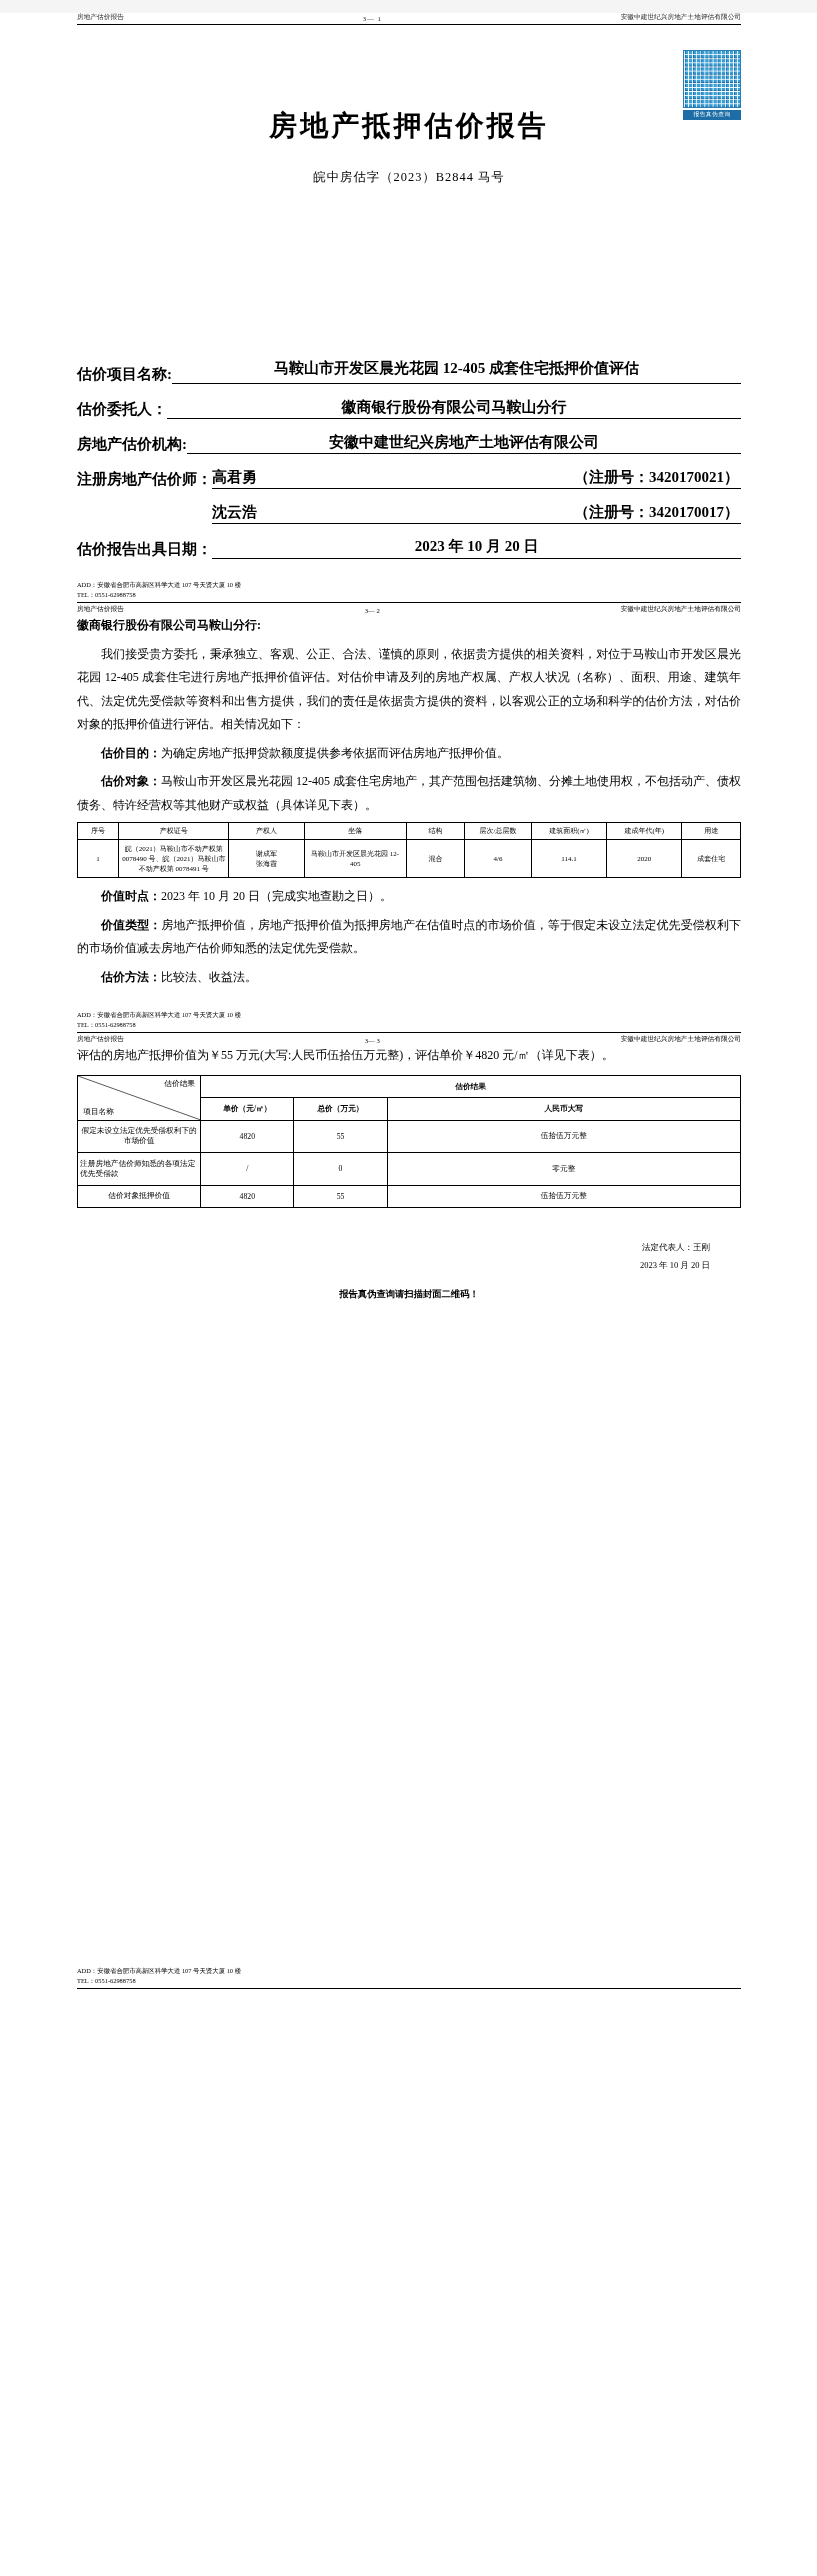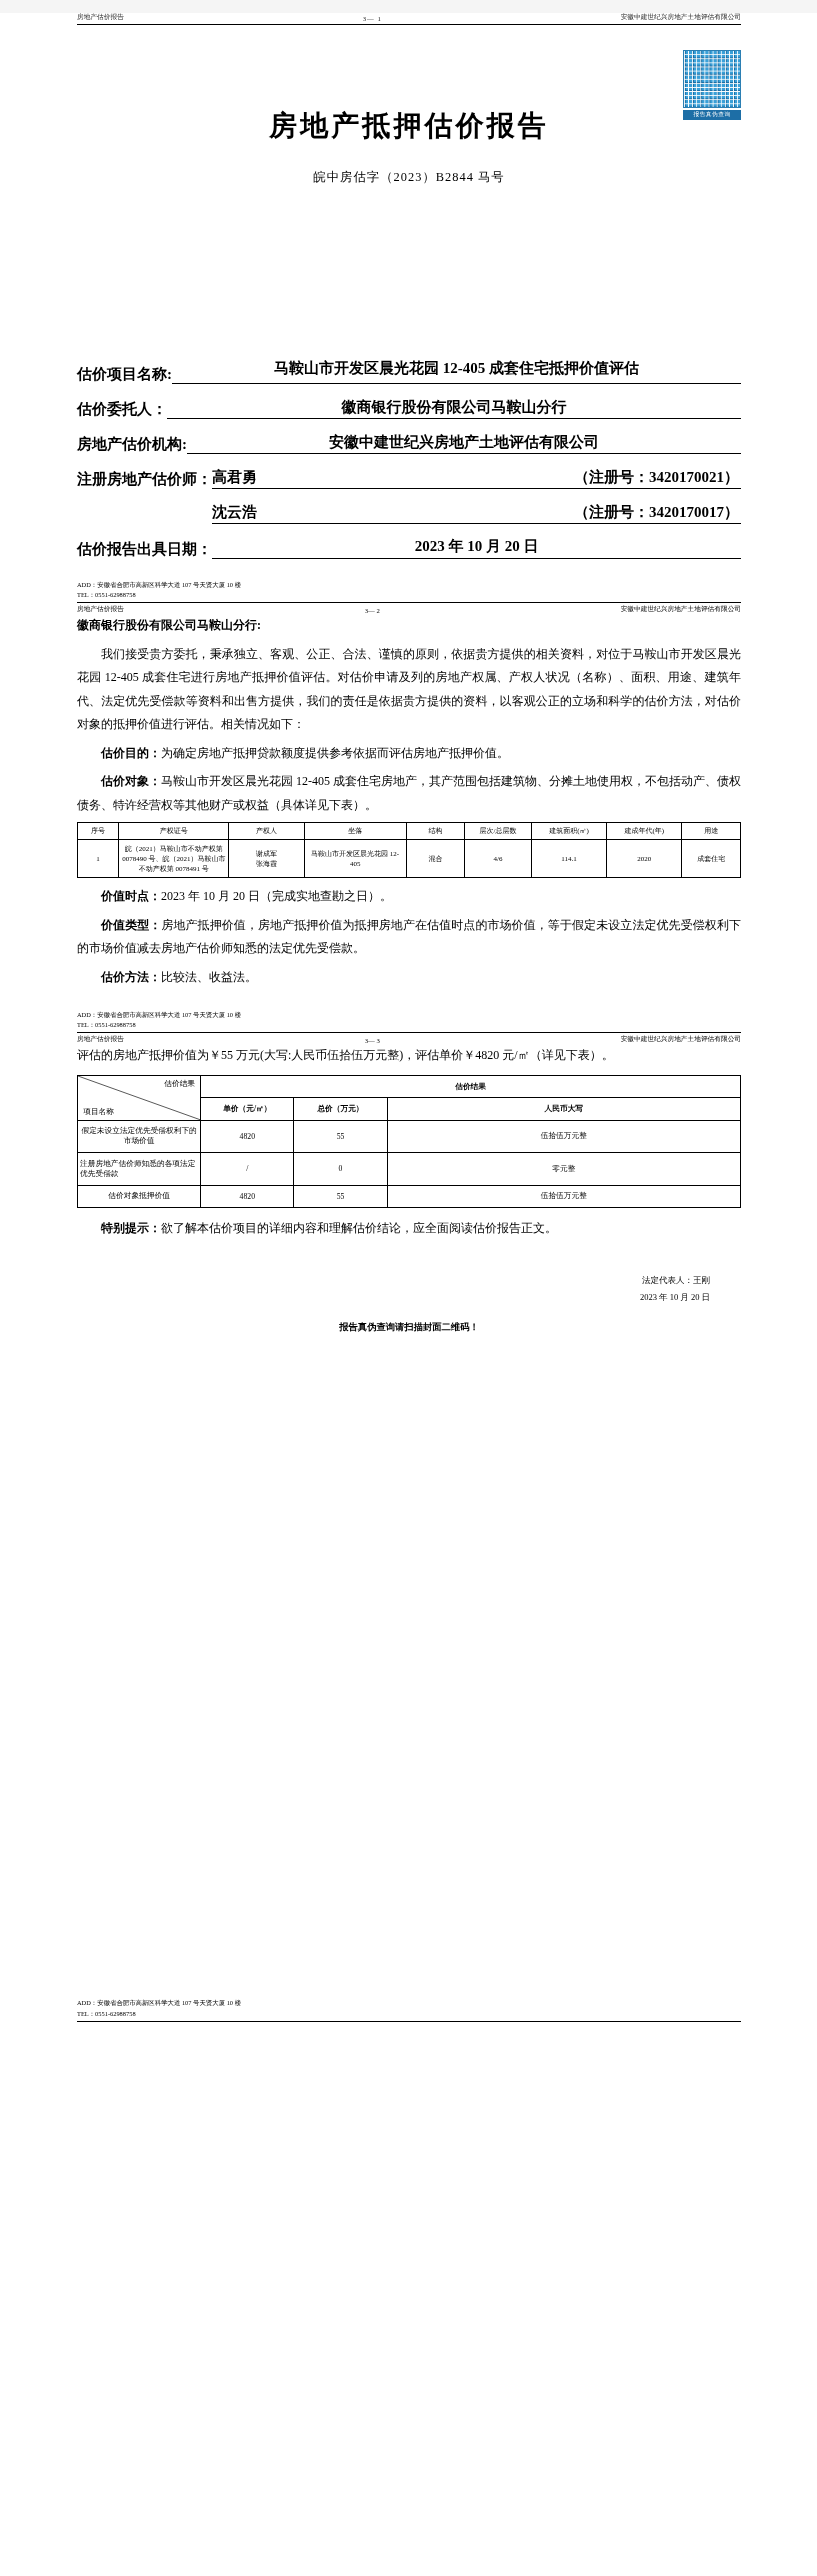--- a/index.html
+++ b/index.html
@@ -393,23 +393,20 @@
         </tr>
         <tr>
           <td style="text-align:center">估价对象抵押价值</td>
           <td>4820</td>
           <td>55</td>
           <td>伍拾伍万元整</td>
         </tr>
       </tbody>
     </table>
 
-    <p class="p">
-      <span class="b">特别提示：</span><span>欲了解本估价项目的详细内容和理解估价结论，应全面阅读估价报告正文。</span>
-    </p>
 
     <div class="sig">
       <div>法定代表人：王刚</div>
       <div>2023 年 10 月 20 日</div>
     </div>
     <div class="sig-note">报告真伪查询请扫描封面二维码！</div>
 
     <div class="spacer-xl"></div>
 
     <div class="foot">

